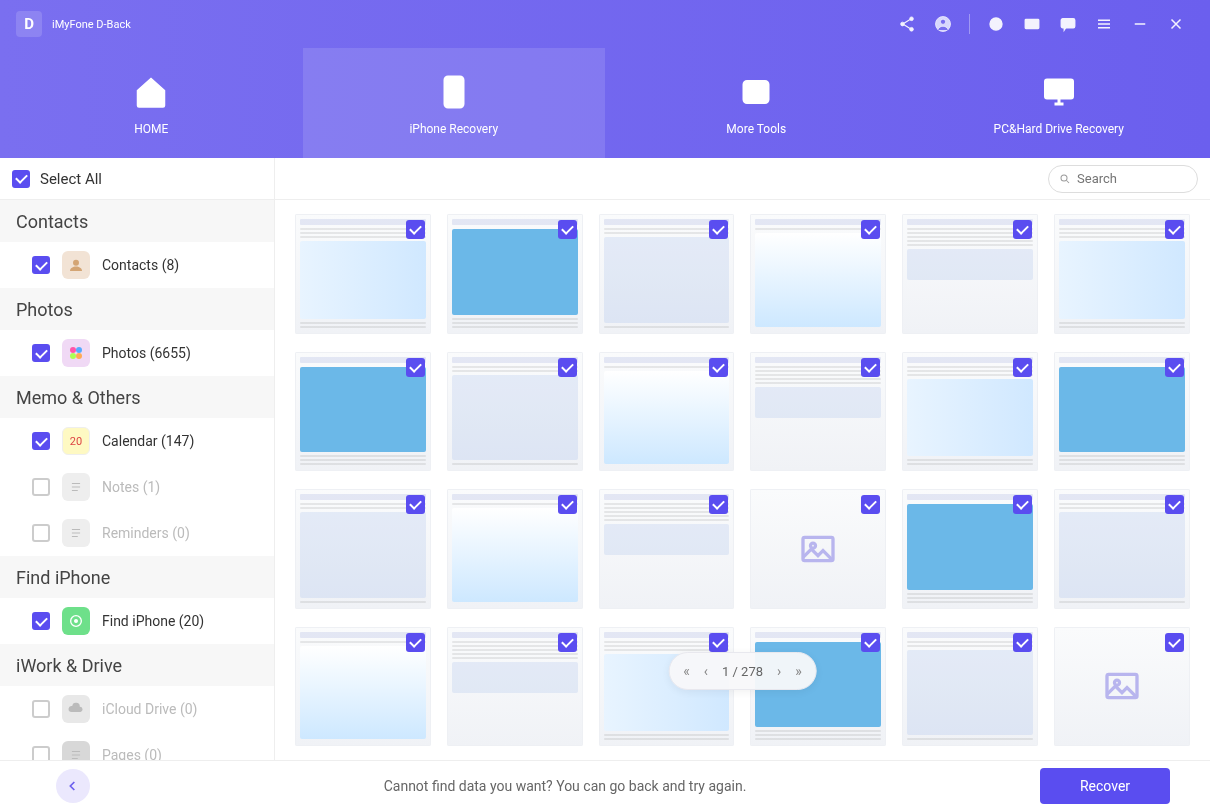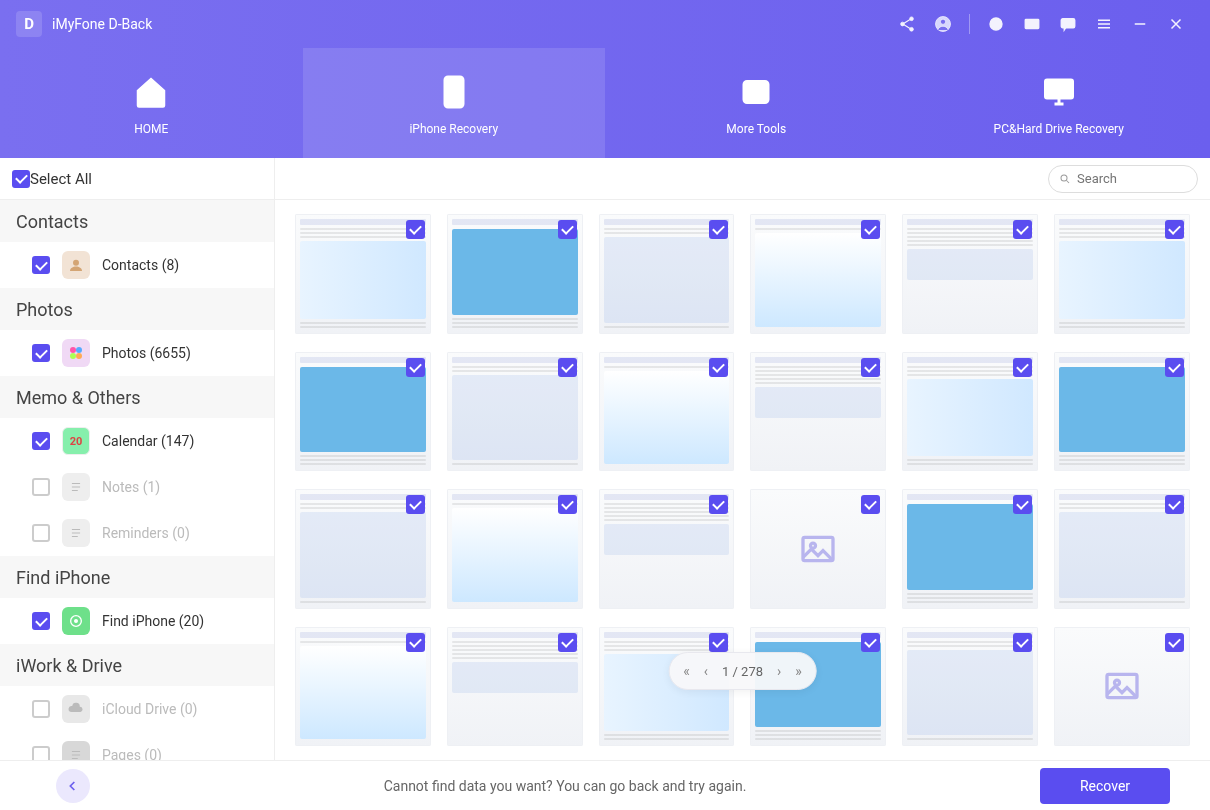--- a/index.html
+++ b/index.html
@@ -1,40 +1,40 @@
 <!DOCTYPE html>
 <html><head>
 <meta charset="utf-8">
 <style>
 * { margin: 0; padding: 0; box-sizing: border-box; font-family: -apple-system, BlinkMacSystemFont, "Segoe UI", Roboto, Arial, sans-serif; }
 body { width: 1210px; height: 810px; overflow: hidden; background: #fff; }
 
 
 .titlebar { height: 48px; background: linear-gradient(90deg, #7a6ff0 0%, #6b5fee 100%); display: flex; align-items: center; padding: 0 16px; color: #fff; }
 .titlebar .logo { width: 26px; height: 26px; background: rgba(255,255,255,0.15); border-radius: 4px; display: flex; align-items: center; justify-content: center; font-weight: 700; margin-right: 10px; font-size: 15px; }
-.titlebar .title { font-size: 14px; font-weight: 400; }
+.titlebar .title { font-size: 11px; font-weight: 400; }
 .titlebar .spacer { flex: 1; }
 .titlebar .tbicon { width: 28px; height: 28px; display: flex; align-items: center; justify-content: center; margin: 0 4px; cursor: pointer; opacity: 0.92; }
 .titlebar .sep { width: 1px; height: 20px; background: rgba(255,255,255,0.35); margin: 0 8px; }
 .titlebar svg { width: 18px; height: 18px; fill: #fff; stroke: #fff; }
 
 
 .navtabs { height: 110px; background: linear-gradient(90deg, #7a6ff0 0%, #6b5fee 100%); display: flex; }
 .navtab { flex: 1; display: flex; flex-direction: column; align-items: center; justify-content: center; color: #fff; cursor: pointer; position: relative; }
 .navtab.active { background: rgba(255,255,255,0.12); }
 .navtab .ico { width: 44px; height: 44px; display: flex; align-items: center; justify-content: center; margin-bottom: 8px; }
 .navtab .ico svg { width: 36px; height: 36px; fill: #fff; stroke: #fff; }
 .navtab .tablabel { font-size: 12px; font-weight: 400; }
 
 
 .main { display: flex; height: 602px; }
 
 
 .sidebar { width: 275px; border-right: 1px solid #eee; display: flex; flex-direction: column; overflow: hidden; }
-.selectall { height: 42px; display: flex; align-items: center; padding: 0 12px; border-bottom: 1px solid #eee; font-size: 15px; color: #333; }
+.selectall { height: 42px; display: flex; align-items: center; padding: 0 12px; border-bottom: 1px solid #eee; gap: 10px; font-size: 15px; color: #333; }
 .sidebody { flex: 1; overflow-y: auto; }
 .grouphdr { height: 42px; display: flex; align-items: center; padding: 0 16px; font-size: 18px; color: #444; background: #f7f7f7; }
 .sideitem { height: 46px; display: flex; align-items: center; padding: 0 16px 0 32px; gap: 12px; font-size: 14px; color: #333; cursor: pointer; }
 .sideitem.disabled { color: #bbb; }
 .sideitem .iconwrap { width: 28px; height: 28px; border-radius: 6px; display: flex; align-items: center; justify-content: center; font-size: 14px; color: #fff; flex-shrink: 0; }
 .cbx { width: 18px; height: 18px; border-radius: 3px; border: 2px solid #ccc; display: flex; align-items: center; justify-content: center; cursor: pointer; flex-shrink: 0; }
 .cbx.checked { background: #5a4df0; border-color: #5a4df0; }
 .cbx.checked::after { content: ""; width: 5px; height: 9px; border: solid #fff; border-width: 0 2px 2px 0; transform: rotate(45deg); margin-top: -2px; }
 
 
@@ -198,21 +198,21 @@
                 <circle cx="16" cy="8" r="4" fill="#5af"></circle>
                 <circle cx="8" cy="16" r="4" fill="#af5"></circle>
                 <circle cx="16" cy="16" r="4" fill="#fa5"></circle>
               </svg>
             </div>
             <span>Photos (6655)</span>
           </div>
           <div class="grouphdr">Memo &amp; Others</div>
           <div class="sideitem">
             <div class="cbx checked"></div>
-            <div class="iconwrap" style="background: #86efac; color: rgb(221, 68, 68); border: 1px solid rgb(238, 238, 238); font-size: 11px; font-weight: 700;">20</div>
+            <div class="iconwrap" style="background: #fef9c3; color: rgb(221, 68, 68); border: 1px solid rgb(238, 238, 238); font-size: 11px; font-weight: 400;">20</div>
             <span>Calendar (147)</span>
           </div>
           <div class="sideitem disabled">
             <div class="cbx"></div>
             <div class="iconwrap" style="background: rgb(238, 238, 238);">
               <svg width="14" height="14" viewBox="0 0 24 24" fill="none" stroke="#bbb" stroke-width="2">
                 <path d="M5 6h14M5 12h14M5 18h10"></path>
               </svg>
             </div>
             <span>Notes (1)</span>

